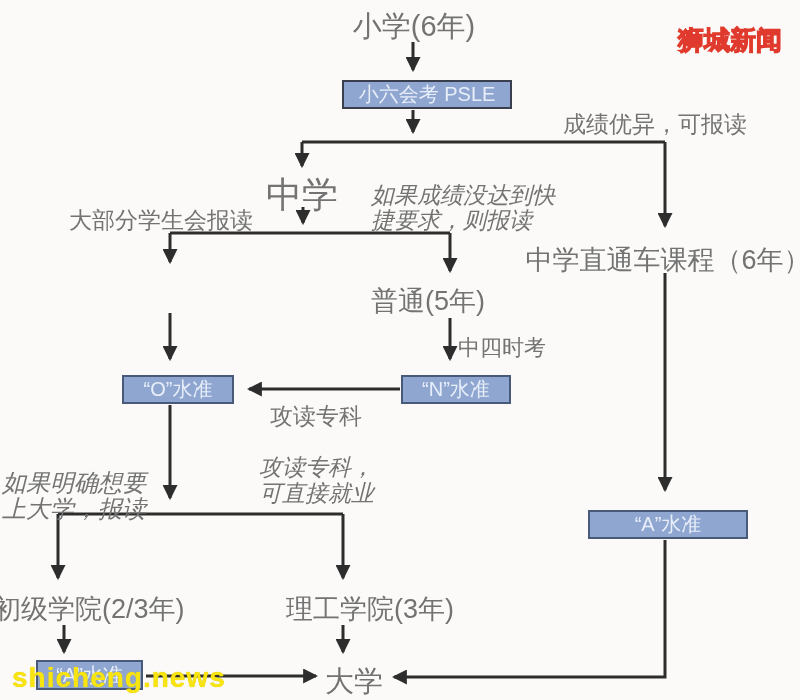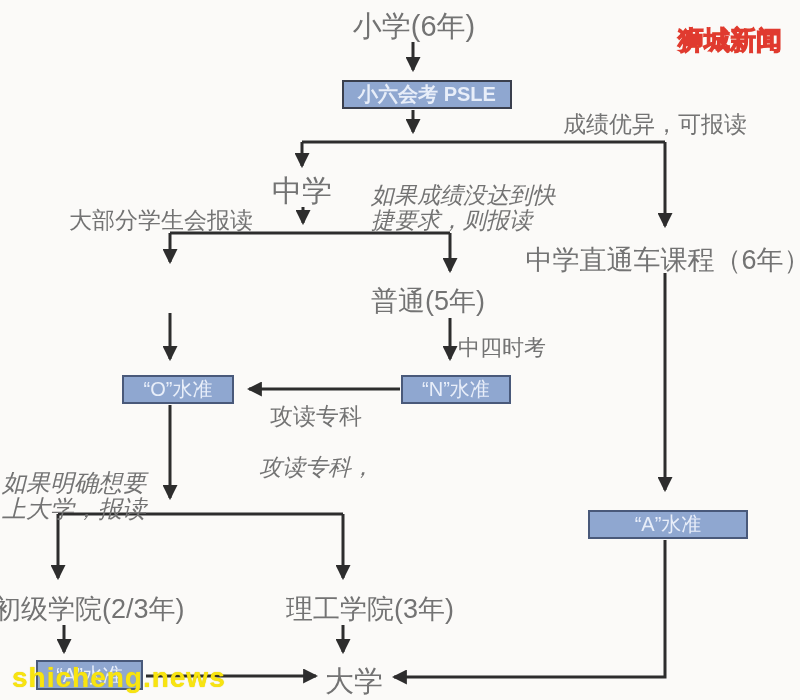--- a/index.html
+++ b/index.html
@@ -8,21 +8,21 @@
     position:relative;width:800px;height:700px;overflow:hidden;
     background:#fbfaf8;color:#2d2d2d;
   }
   .t{position:absolute;white-space:nowrap;color:#737373;}
   .ctr{transform:translateX(-50%);text-align:center;}
   .box{
     position:absolute;display:flex;align-items:center;justify-content:center;
     background:#8fa7d0;border:2px solid #49597a;box-sizing:border-box;
     color:#e8eef9;white-space:nowrap;
   }
-  .psle{border-color:#3a3f4d;font-weight:bold;}
+  .psle{border-color:#3a3f4d;}
   svg.wires{position:absolute;left:0;top:0;}
   svg.wires path{stroke:#2d2d2d;stroke-width:3;fill:none;}
   .wm{
     position:absolute;color:#f8e410;font-weight:bold;letter-spacing:1px;
     text-shadow:0 0 1px #d8c400;z-index:9;
   }
   .brand{
     position:absolute;color:#f8e410;font-weight:bold;
     -webkit-text-stroke:1.2px #e03a2f;z-index:9;
   }
@@ -59,21 +59,21 @@
     <path d="M343,625 V652" marker-end="url(#ah)"></path>
     <path d="M146,676 H316" marker-end="url(#ah)"></path>
     <path d="M665,273 V490" marker-end="url(#ah)"></path>
     <path d="M665,540 V677 H394" marker-end="url(#ah)"></path>
   </svg>
 
   <div class="t ctr" style="left:414px;top:7px;font-size:29px;">小学(6年)</div>
 
   <div class="box psle" style="left:342px;top:80px;width:170px;height:29px;font-size:20px;">小六会考 PSLE</div>
 
-  <div class="t ctr" style="left:302px;top:171px;font-size:30px;">中学</div>
+  <div class="t ctr" style="left:302px;top:171px;font-size:36px;">中学</div>
 
   <div class="t ctr" style="left:655px;top:109px;font-size:23px;">成绩优异，可报读</div>
 
   <div class="t ctr" style="left:668px;top:242px;font-size:27px;">中学直通车课程（6年）</div>
 
   <div class="t ctr" style="left:161px;top:205px;font-size:23px;">大部分学生会报读</div>
 
   <div class="t two" style="left:371px;top:183px;font-size:23px;line-height:25px;">
     <span>如果成绩没达到快</span>
     <span>捷要求，则报读</span>
@@ -90,20 +90,21 @@
 
   <div class="t ctr" style="left:316px;top:401px;font-size:23px;">攻读专科</div>
 
   <div class="t two" style="left:2px;top:470px;font-size:24px;line-height:26px;">
     <span>如果明确想要</span>
     <span>上大学，报读</span>
   </div>
 
   <div class="t two" style="left:259px;top:454px;font-size:23px;line-height:26px;">
     <span>攻读专科，</span>
+    <span>可直接就业</span>
   </div>
 
   <div class="t" style="left:-6px;top:591px;font-size:27px;">初级学院(2/3年)</div>
 
   <div class="t ctr" style="left:370px;top:591px;font-size:27px;">理工学院(3年)</div>
 
   <div class="box" style="left:36px;top:660px;width:107px;height:30px;font-size:20px;">“A”水准</div>
 
   <div class="t ctr" style="left:354px;top:662px;font-size:29px;">大学</div>
 

